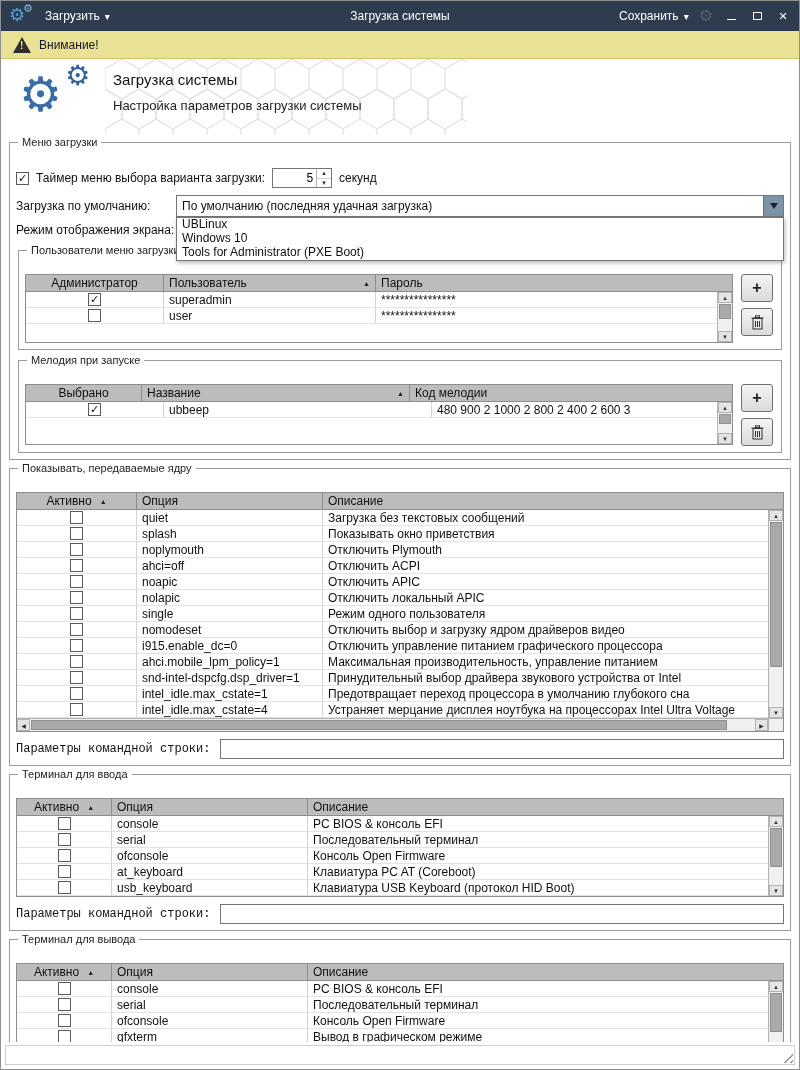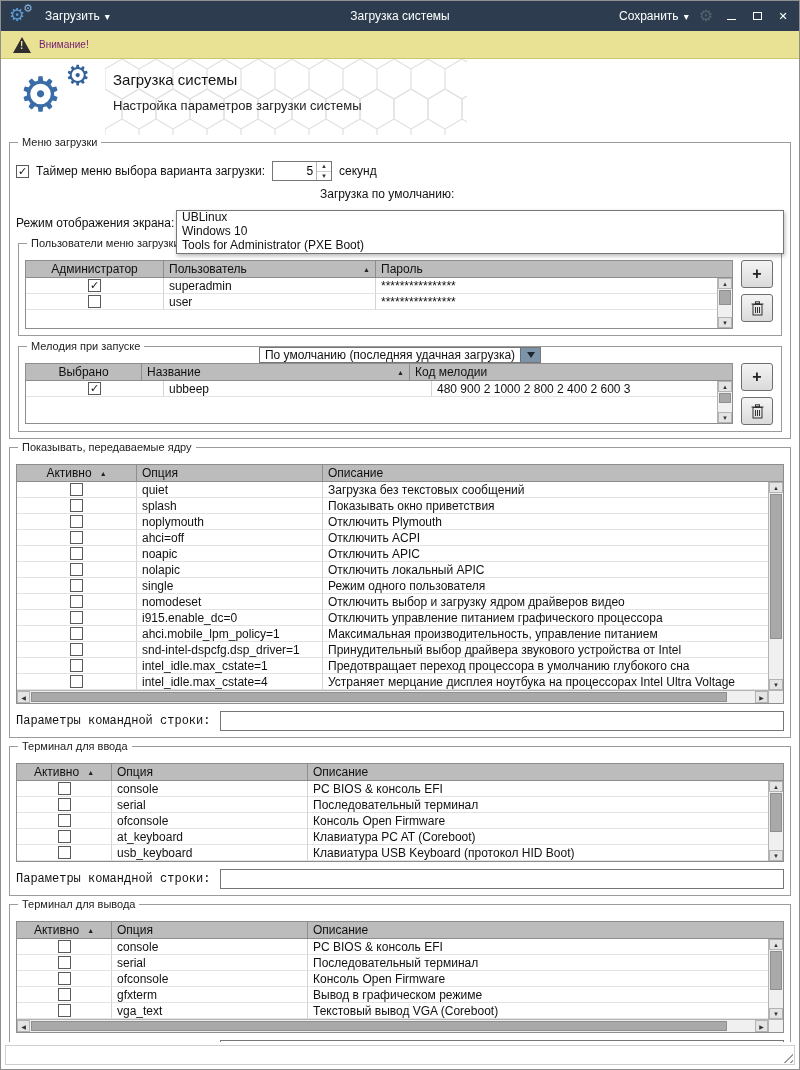--- a/index.html
+++ b/index.html
@@ -24,43 +24,43 @@
   .min-glyph { width: 9px; height: 1px; background: #fff; margin-top: 7px; }
   .max-glyph { width: 9px; height: 8px; border: 1px solid #fff; }
 
   
   .warnbar { height: 28px; flex: 0 0 28px; background: #e9e294; border-bottom: 1px solid #cfc56d;
              display: flex; align-items: center; gap: 8px; padding: 0 12px; }
   .warn-tri { position: relative; width: 0; height: 0; border-left: 9px solid transparent;
               border-right: 9px solid transparent; border-bottom: 16px solid #2e2e2e; }
   .warn-tri i { position: absolute; left: -2px; top: 4px; font-style: normal; font-weight: bold;
                 color: #e9e294; font-size: 10px; line-height: 10px; }
-  .warn-text { font-size: 10px; color: #701a75; }
+  .warn-text { font-size: 12px; color: #0f172a; }
 
   
   .header { height: 76px; flex: 0 0 76px; background: #fff; position: relative; overflow: hidden; }
   .honeycomb { position: absolute; left: 104px; top: 0; height: 76px; width: 362px; }
   .logo { position: absolute; left: 16px; top: 8px; width: 92px; height: 62px; }
   .logo .lg1 { position: absolute; left: 2px; top: 2px; font-size: 48px; line-height: 52px; color: #3a6da8; }
   .logo .lg2 { position: absolute; left: 48px; top: -6px; font-size: 28px; line-height: 30px; color: #33619b; }
   .header-text { position: absolute; left: 112px; top: 12px; }
   .h-title { font-size: 15px; color: #141414; margin-bottom: 10px; }
   .h-sub { font-size: 13px; color: #1d1d1d; }
 
   
   .main { flex: 1 1 auto; overflow: hidden; padding: 2px 8px 0; background: #fff; }
-  .group { position: relative; border: 1px solid #9b9b9b; padding: 16px 6px 6px; margin-top: 8px; background: #fff; }
+  .group { position: relative; border: 1px solid #9b9b9b; padding: 23px 6px 6px; margin-top: 8px; background: #fff; }
   .group > .legend { position: absolute; top: -7px; left: 8px; background: #fff; padding: 0 4px;
                      font-size: 11px; color: #222; white-space: nowrap; }
   .g-bootmenu { margin-top: 5px; }
   .subgroup { margin: 10px 2px 0; }
 
   .row { display: flex; align-items: center; }
   .timer-row { height: 24px; margin-bottom: 4px; gap: 7px; }
-  .default-row { height: 24px; margin-bottom: 2px; position: relative; z-index: 50; flex-direction: column; }
+  .default-row { height: 24px; margin-bottom: 2px; position: relative; z-index: 50; }
   .display-row { height: 20px; margin-bottom: 2px; }
   .lbl { font-size: 12px; color: #111; white-space: nowrap; }
   .w160 { width: 160px; flex: 0 0 160px; }
 
   .cb { width: 13px; height: 13px; flex: 0 0 13px; border: 1px solid #5a5a5a; background: #fff;
         display: inline-flex; align-items: center; justify-content: center;
         font-size: 11px; line-height: 11px; color: #111; cursor: pointer; }
 
   .spin { display: inline-flex; width: 60px; height: 20px; border: 1px solid #767676; background: #fff; }
   .spin input { flex: 1; width: 100%; border: none; outline: none; text-align: right;

